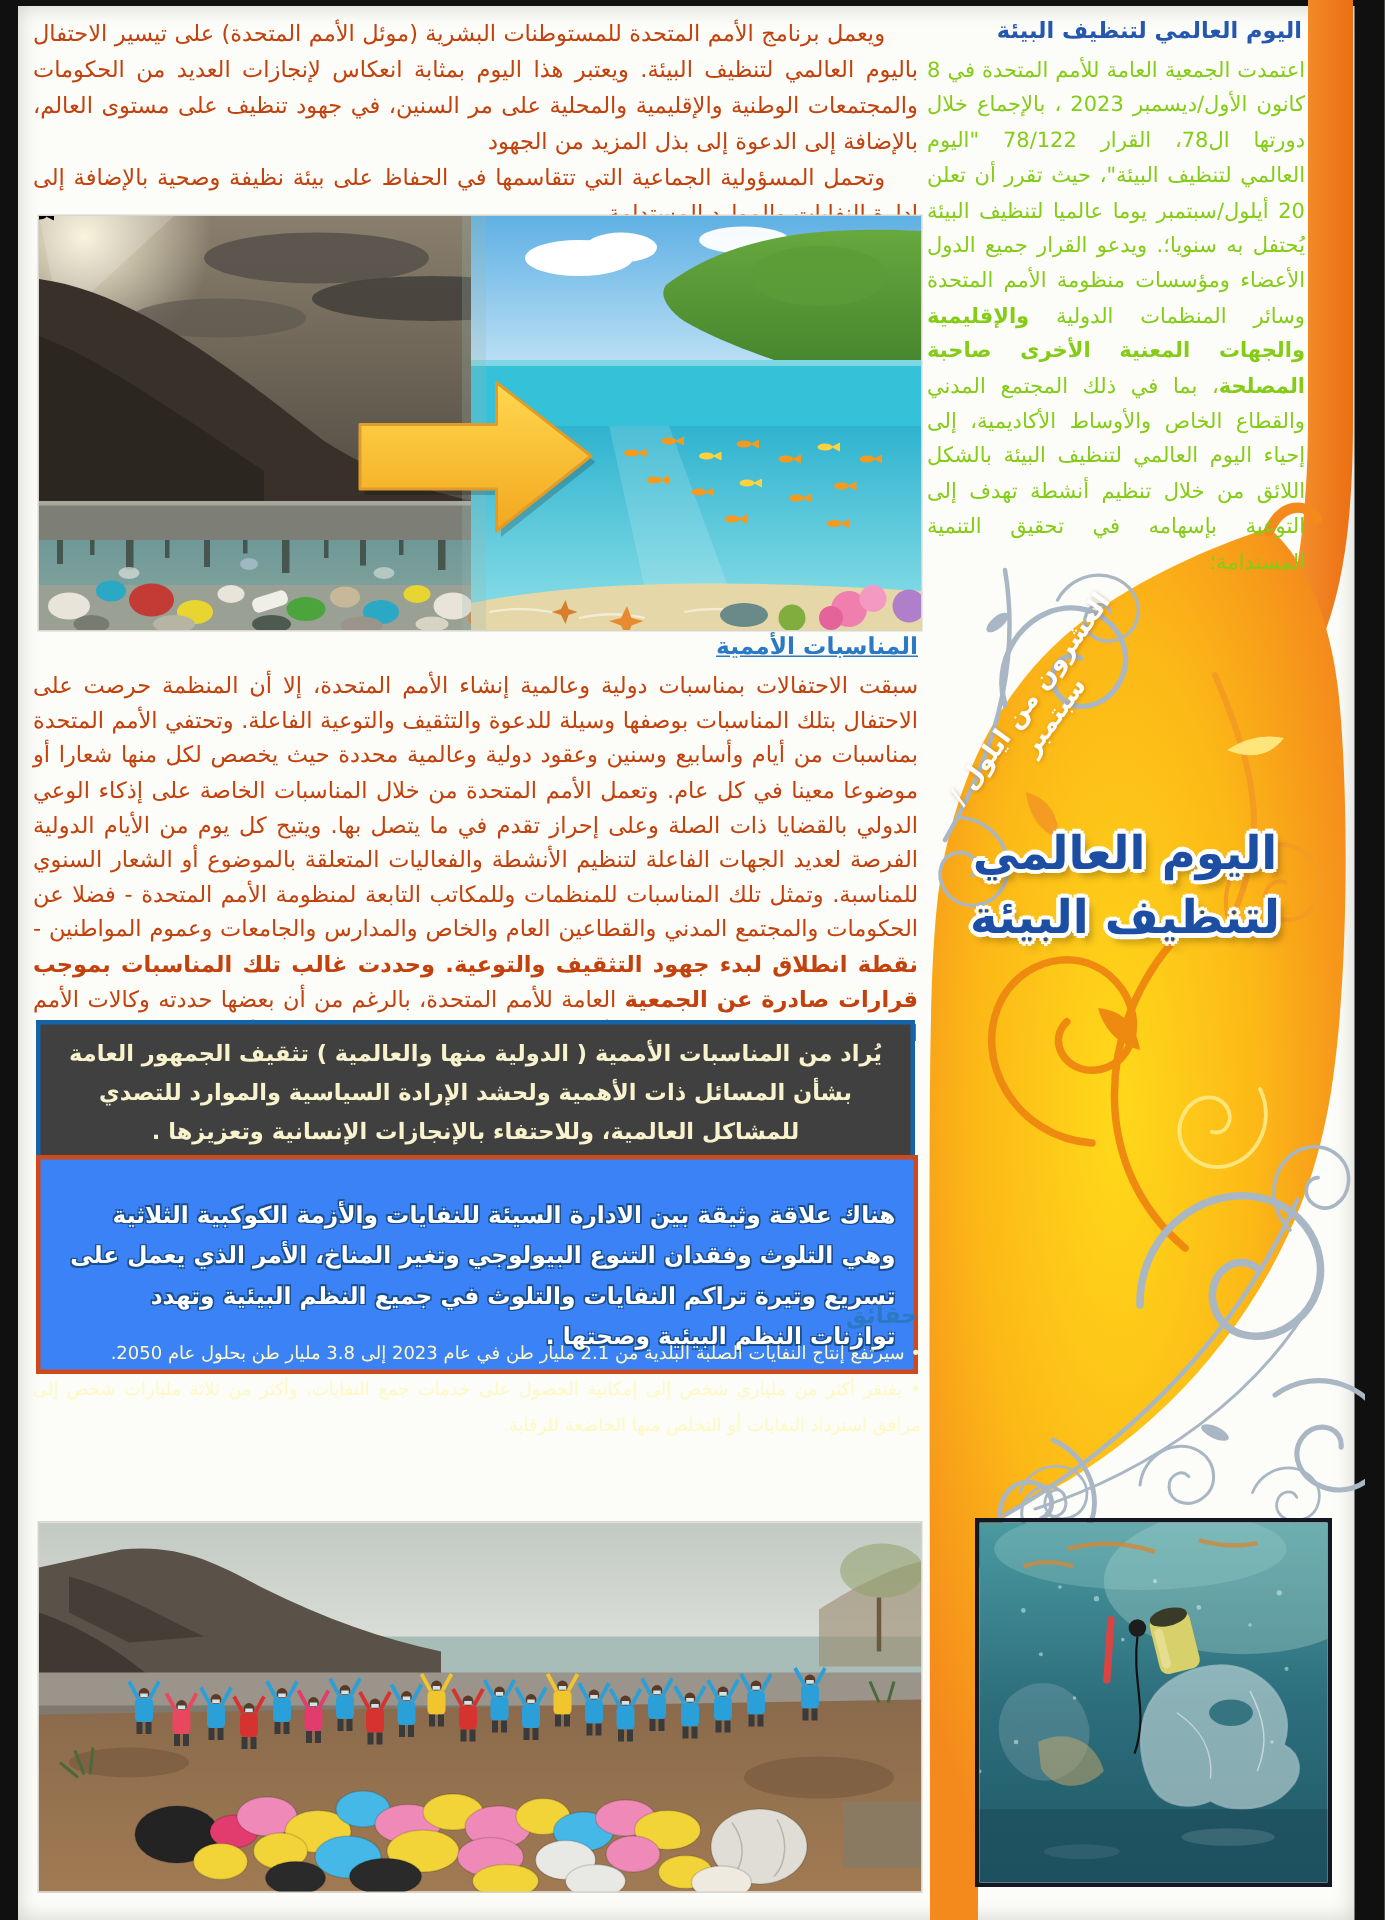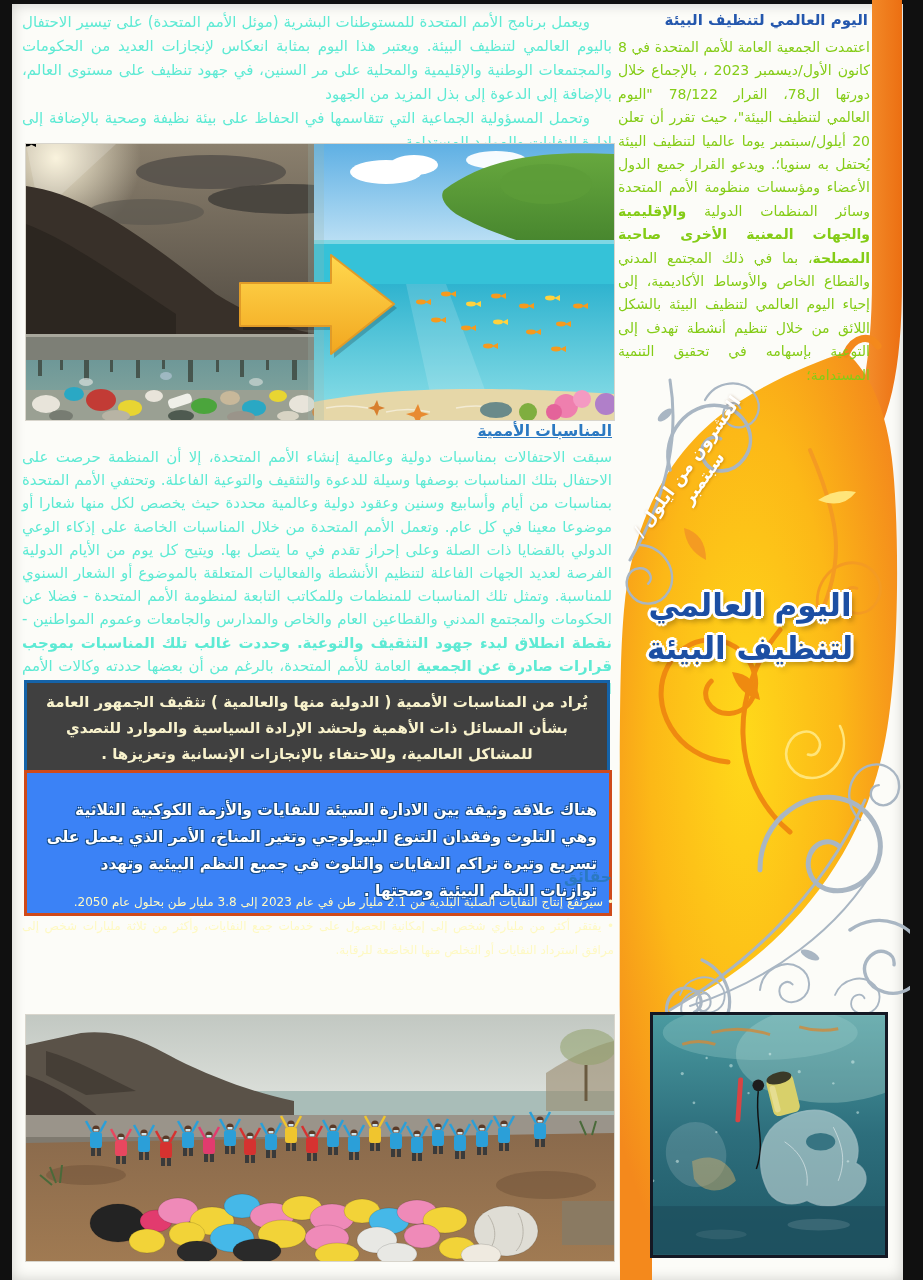--- a/index.html
+++ b/index.html
@@ -2,21 +2,21 @@
 <html lang="ar"><head>
 <meta charset="utf-8">
 <style>
   html,body{margin:0;padding:0;background:#2b2b2b;}
   .page{position:relative;width:923px;height:1280px;background:#101010;overflow:hidden;
         font-family:"DejaVu Sans",sans-serif;}
   .paper{position:absolute;left:12px;top:4px;width:891px;height:1276px;background:#fcfcf8;
          box-shadow:inset 0 0 14px rgba(0,0,0,.18);}
   .abs{position:absolute;}
   .rtl{direction:rtl;}
-  .body-text{font-size:15px;line-height:24px;color:#5eead4;text-align:justify;}
+  .body-text{font-size:15px;line-height:24px;color:#c2410c;text-align:justify;}
   .body-text p{margin:0;text-indent:22px;}
   .sec-head{font-size:15.5px;font-weight:bold;color:#2b79c2;text-align:right;}
   .right-para{font-size:14px;line-height:23.4px;color:#84cc16;text-align:justify;}
   .right-title{font-size:15px;font-weight:bold;color:#2457ad;text-align:right;}
   .blue-box{box-sizing:border-box;border:3px solid #1563a8;background:#404040;
             padding:6px 10px 8px;text-align:center;font-weight:bold;font-size:15px;
             line-height:26px;color:#f9f3cd;}
   .orange-box{box-sizing:border-box;border:3px solid #cf4a1a;background:#3b82f6;
             padding:24px 12px 8px;text-align:right;font-weight:bold;font-size:15.5px;
             line-height:27px;color:#ffffff;
@@ -83,21 +83,21 @@
       <use href="#curl" transform="translate(70,995) rotate(5) scale(0.45)"></use>
       <use href="#curl" transform="translate(150,990) rotate(-8) scale(0.5)"></use>
       <use href="#curl" transform="translate(225,995) rotate(8) scale(0.45)"></use>
       <ellipse cx="55" cy="415" rx="9" ry="4" fill="#a9b6c3" transform="rotate(-40 55 415)"></ellipse>
       <ellipse cx="200" cy="955" rx="10" ry="4" fill="#a9b6c3" transform="rotate(25 200 955)"></ellipse>
     </g>
   </svg>
 
   <div class="abs date-diag" style="left:588px;top:452px;">العشرون من ايلول / سبتمبر</div>
 
-  <div class="abs banner rtl" style="left:622px;top:584px;">
+  <div class="abs banner rtl" style="left:622px;top:548px;">
     <div>اليوم العالمي</div>
     <div>لتنظيف البيئة</div>
   </div>
 
   <div class="abs rtl body-text" style="left:22px;top:10px;width:590px;">
     <p>ويعمل برنامج الأمم المتحدة للمستوطنات البشرية (موئل الأمم المتحدة) على تيسير الاحتفال باليوم العالمي لتنظيف البيئة. ويعتبر هذا اليوم بمثابة انعكاس لإنجازات العديد من الحكومات والمجتمعات الوطنية والإقليمية والمحلية على مر السنين، في جهود تنظيف على مستوى العالم، بالإضافة إلى الدعوة إلى بذل المزيد من الجهود</p>
     <p>وتحمل المسؤولية الجماعية التي تتقاسمها في الحفاظ على بيئة نظيفة وصحية بالإضافة إلى إدارة النفايات والموارد المستدامة.</p>
   </div>
 
   <svg class="abs photo-frame" style="left:25px;top:143px;" width="588" height="276" viewBox="0 0 588 276">

